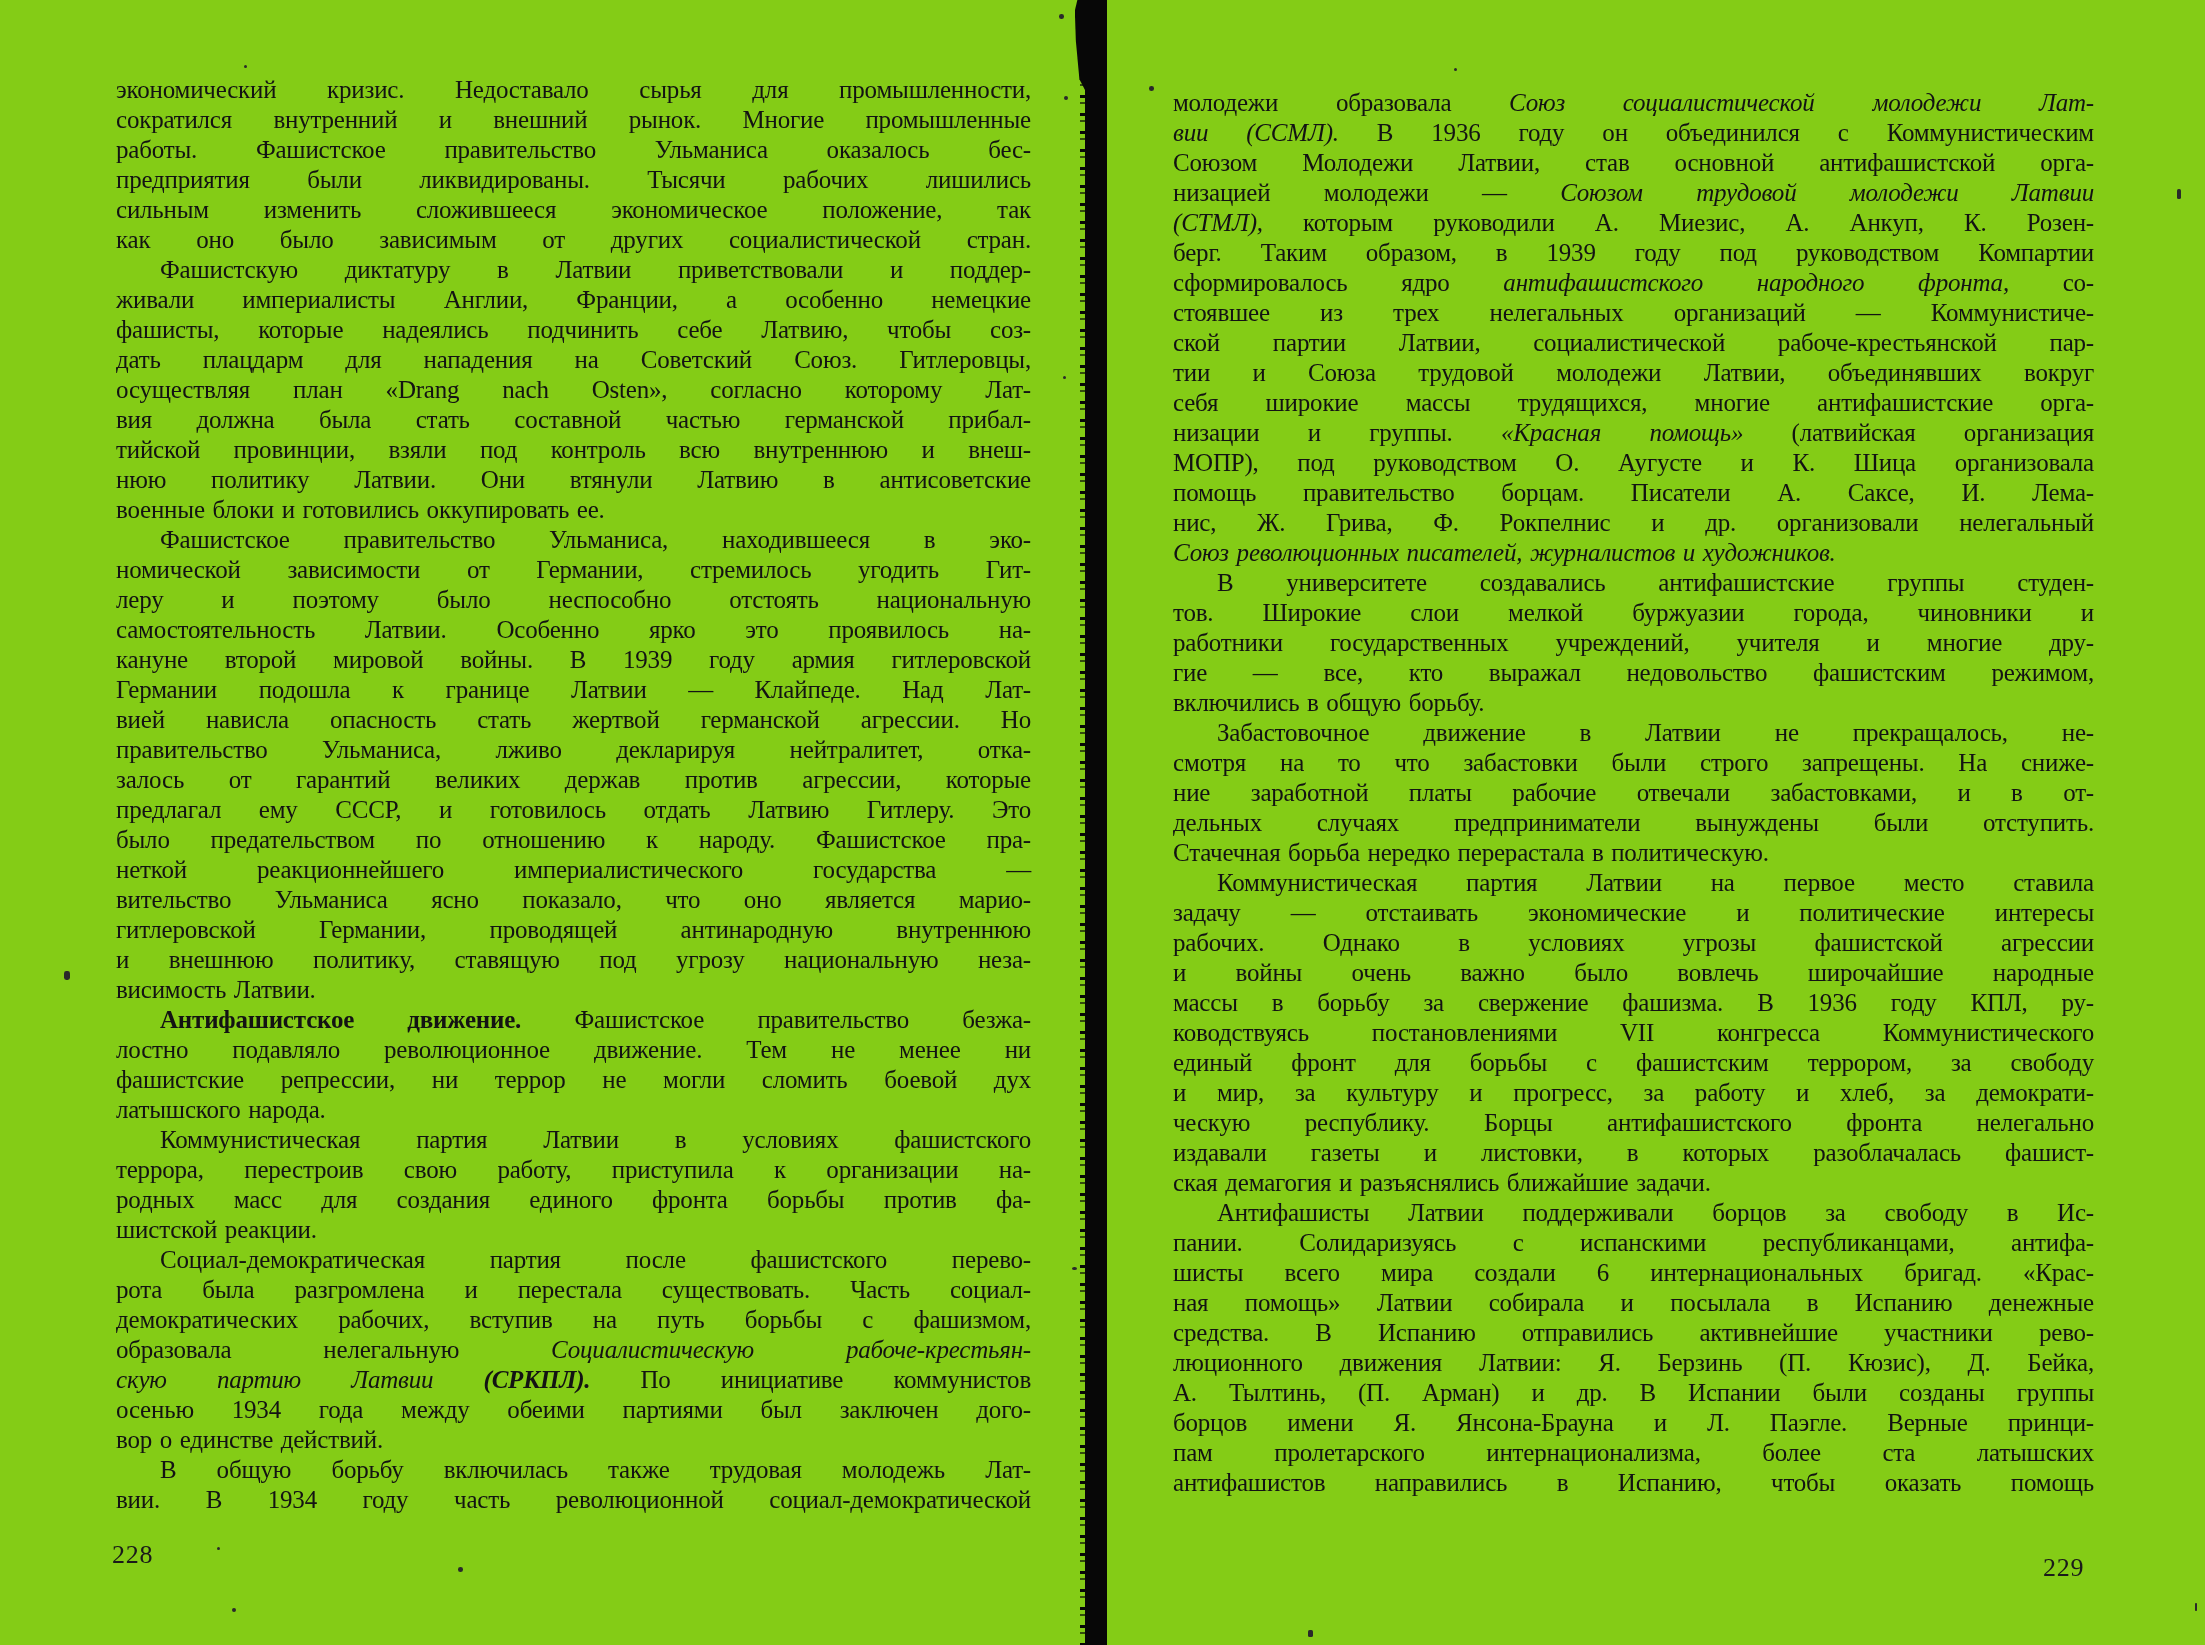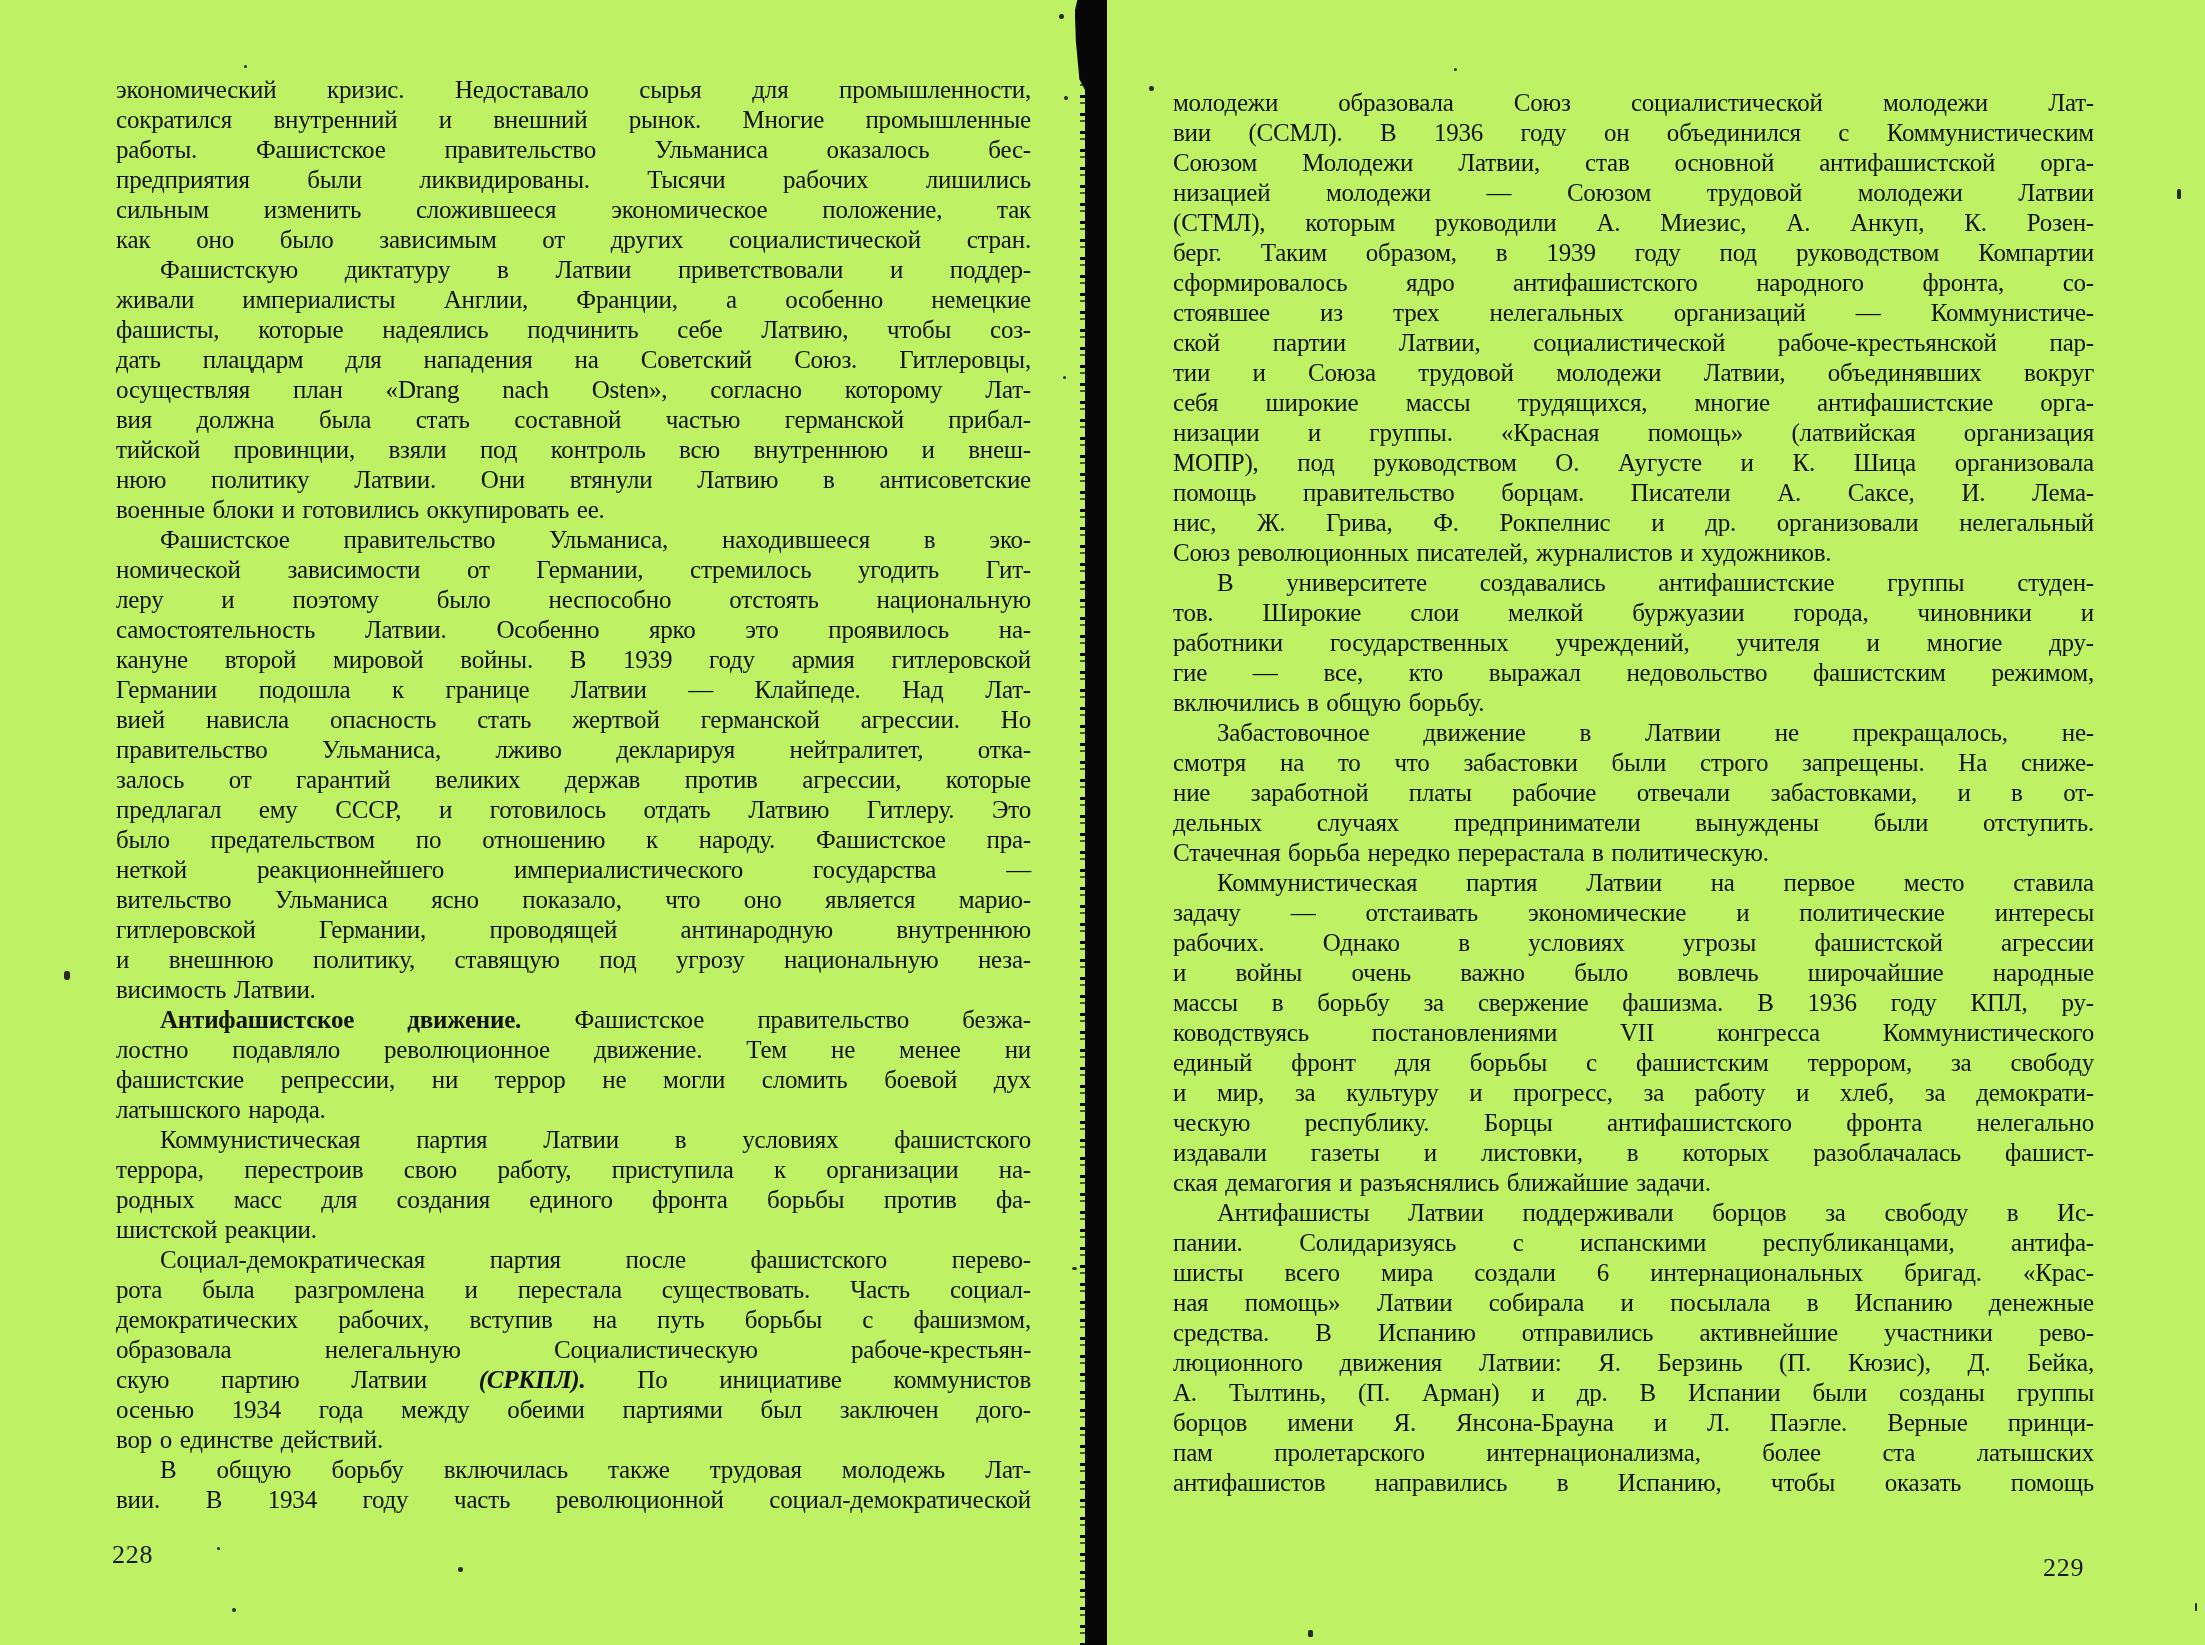--- a/index.html
+++ b/index.html
@@ -4,38 +4,38 @@
 <style>
   html,body{margin:0;padding:0;}
   body{
     width:2205px;height:1646px;
     background:#efefed;
     font-family:"Liberation Serif","DejaVu Serif",serif;
     overflow:hidden;
   }
   .spread{
     position:absolute;left:0;top:0;width:2205px;height:1646px;
-    background:#bef264;
+    background:#84cc16;
   }
   .text-block{
     position:absolute;
     font-size:25px;
     line-height:30px;
     color:#131313;
     text-align:justify;
     letter-spacing:-0.2px;
     word-spacing:1.6px;
   }
   .text-block.left{left:116px;top:75px;width:915px;}
   .text-block.right{left:1173px;top:88px;width:921px;}
   .line{text-align-last:justify;}
   .line.end{text-align-last:left;}
   .line.indent{text-indent:44px;}
   .b{font-weight:bold;}
-  .i{}
+  .i{font-style:italic;}
   .bi{font-weight:bold;font-style:italic;}
   .pagenum{
     position:absolute;
     font-size:26px;color:#1a1a1a;
     letter-spacing:0.8px;
   }
   .pn-left{left:112px;top:1540px;text-align:center;}
   .pn-right{left:2043px;top:1553px;}
   .gutter{
     position:absolute;left:1085px;top:0;width:22px;height:1646px;

